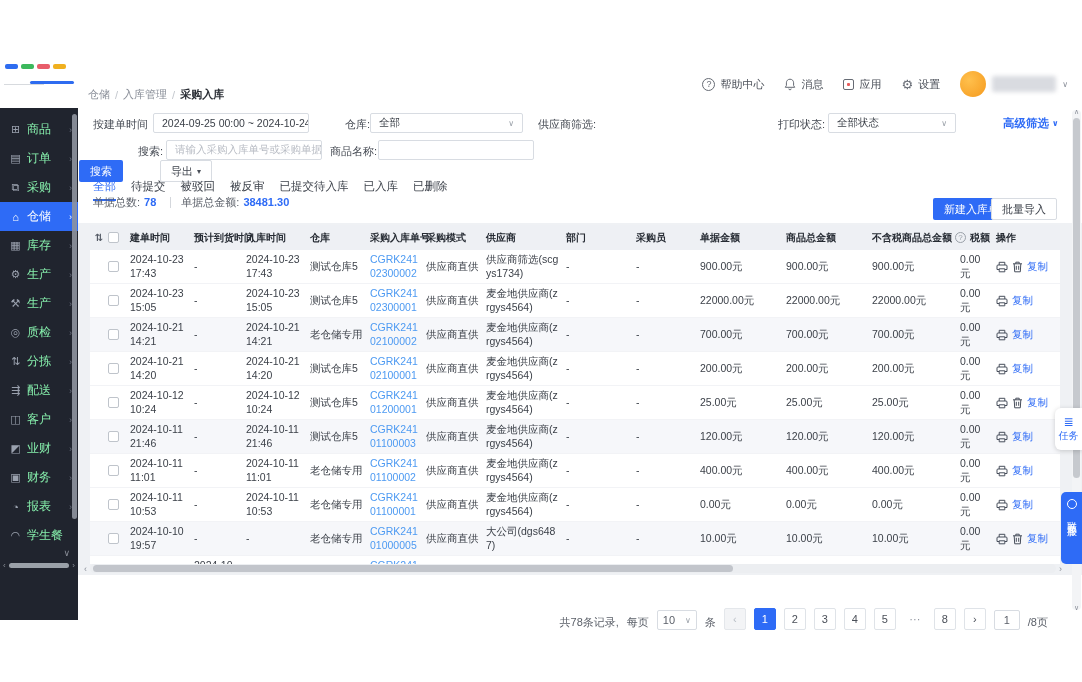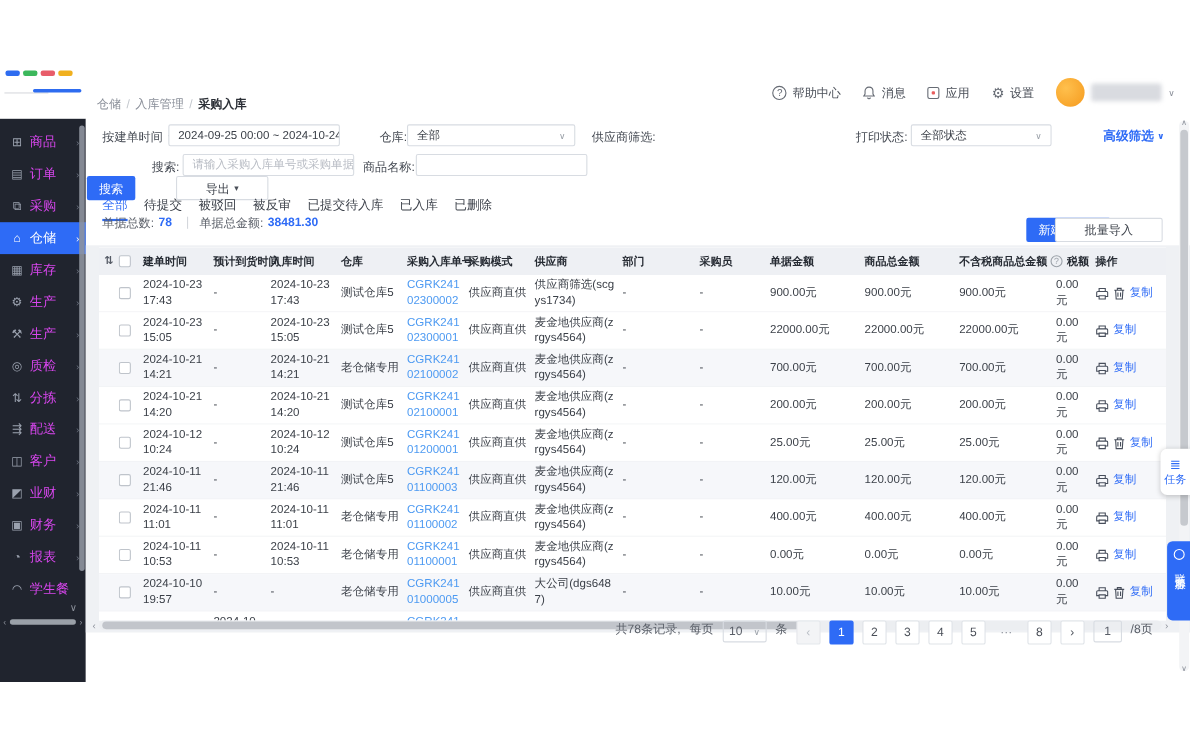--- a/index.html
+++ b/index.html
@@ -26,21 +26,21 @@
   .user{display:flex;align-items:center;gap:6px;cursor:pointer}
   .avatar{width:26px;height:26px;border-radius:50%;background:radial-gradient(circle at 35% 35%,#ffc04d,#f59a1e)}
   .uname{width:64px;height:16px;background:#d9dbe0;border-radius:2px;filter:blur(2px)}
   .dchev{font-size:8px;color:#8a8f99}
 
   
   .sidebar{position:absolute;left:0;top:48px;width:78px;bottom:0;background:#20242e}
   .side-list{position:absolute;top:7px;left:0;right:0}
   .side-item{height:29px;display:flex;align-items:center;padding-left:9px;gap:5px;cursor:pointer}
   .si-icon{font-size:11px;color:#9aa1ae;width:13px;text-align:center;flex:none}
-  .si-label{font-size:12px;color:#d946ef;white-space:nowrap}
+  .si-label{font-size:12px;color:#86efac;white-space:nowrap}
   .si-chev{margin-left:auto;margin-right:6px;font-size:9px;color:#6b7280}
   .side-item.active{background:#2e6bf6}
   .side-item.active .si-icon,.side-item.active .si-label,.side-item.active .si-chev{color:#fff}
   .side-vscroll{position:absolute;right:1px;top:6px;width:5px;height:405px;background:#8f95a0;border-radius:3px;opacity:.9}
   .side-more{position:absolute;right:8px;bottom:62px;color:#8a8f99;font-size:9px}
   .side-hscroll{position:absolute;left:0;right:0;bottom:50px;height:10px;display:flex;align-items:center;padding:0 3px;color:#8a8f99;font-size:8px}
   .shthumb{flex:1;height:5px;margin:0 3px;background:#9aa0a8;border-radius:3px}
   .iot{position:absolute;left:0;bottom:2px;width:78px;height:46px;background:linear-gradient(105deg,#2f6df2,#1e53cf);overflow:hidden;padding:6px 0 0 8px;cursor:pointer}
   .iot-t{color:#fff;font-weight:bold;font-size:14px;font-style:italic;letter-spacing:1px}
   .iot-s{color:#cfe0ff;font-size:7px;margin-top:2px}
@@ -50,21 +50,21 @@
   
   .main{position:absolute;left:78px;top:48px;right:0;bottom:0;background:#fff}
   .flabel{position:absolute;font-size:11px;color:#454a53;white-space:nowrap;display:flex;align-items:center;gap:4px}
   .fchev{font-size:8px;color:#9aa0a8}
   .fbox{position:absolute;height:20px;border:1px solid #d8dce2;border-radius:2px;background:#fff;display:flex;align-items:center;padding:0 8px;font-size:10.5px;color:#3a3f47;white-space:nowrap;overflow:hidden}
   .ph{color:#b8bcc4}
   .fbox .right{margin-left:auto}
   .adv{position:absolute;font-size:11.5px;color:#2e6bf6;font-weight:bold;display:flex;align-items:center;gap:3px;cursor:pointer}
   .adv .fchev{color:#2e6bf6}
   .btn-primary{position:absolute;height:22px;background:#2e6bf6;color:#fff;font-size:11px;border-radius:2px;display:flex;align-items:center;justify-content:center;padding:0 11px;cursor:pointer;white-space:nowrap}
-  .btn-plain{position:absolute;height:22px;background:#fff;color:#3d424b;font-size:11px;border:1px solid #d8dce2;border-radius:2px;display:flex;align-items:center;justify-content:center;padding:0 26px;gap:4px;cursor:pointer;white-space:nowrap}
+  .btn-plain{position:absolute;height:22px;background:#fff;color:#3d424b;font-size:11px;border:1px solid #d8dce2;border-radius:2px;display:flex;align-items:center;justify-content:center;padding:0 10px;gap:4px;cursor:pointer;white-space:nowrap}
   .caret{font-size:8px;color:#4a4f58}
 
   .tabs{position:absolute;top:71px;left:15px;display:flex;gap:15px;font-size:11.5px;height:22px}
   .tab{color:#3d424b;padding-bottom:5px;cursor:pointer;white-space:nowrap}
   .tab.active{color:#2e6bf6;border-bottom:2px solid #2e6bf6}
 
   .stats{position:absolute;top:83px;left:15px;height:22px;font-size:11px;color:#5a5f68;display:flex;align-items:center}
   .stat-num{color:#2e6bf6;font-weight:bold;margin:0 4px}
   .stat-div{width:1px;height:11px;background:#d4d7dc;margin:0 10px}
 
@@ -88,21 +88,21 @@
   .colicon{font-size:10px;color:#555b66;cursor:pointer}
   .info-q{width:11px;height:11px;border:1px solid #9aa0a8;border-radius:50%;font-size:8px;color:#9aa0a8;display:inline-flex;align-items:center;justify-content:center;margin-left:3px;font-weight:normal;flex:none}
   .ops{display:flex;align-items:center;gap:4px}
   .ops svg{cursor:pointer;flex:none}
   .copy{color:#2e6bf6;cursor:pointer;white-space:nowrap}
 
   .hscroll{position:absolute;left:6px;right:20px;top:455px;height:11px;display:flex;align-items:center;font-size:9px;color:#8a8f99}
   .hs-track{flex:1;height:9px;background:#eceef1;border-radius:5px;margin:0 3px;position:relative}
   .hs-thumb{position:absolute;left:3px;top:1px;width:640px;height:7px;background:#c2c5cb;border-radius:4px;cursor:grab}
 
-  .pager{position:absolute;right:34px;top:456px;height:24px;display:flex;align-items:flex-start;gap:8px;font-size:11px;color:#5a5f68}
+  .pager{position:absolute;right:34px;top:498px;height:24px;display:flex;align-items:flex-end;gap:8px;font-size:11px;color:#5a5f68}
   .pg-select{width:40px;height:20px;border:1px solid #d8dce2;border-radius:2px;display:flex;align-items:center;justify-content:space-between;padding:0 5px;cursor:pointer}
   .pg-pages{display:flex;gap:8px}
   .pg-btn{min-width:22px;height:22px;border:1px solid #dfe3e8;border-radius:2px;display:flex;align-items:center;justify-content:center;background:#fff;cursor:pointer;font-size:11px;color:#4a4f58}
   .pg-btn.cur{background:#2e6bf6;border-color:#2e6bf6;color:#fff}
   .pg-btn.dots{border:none;background:transparent;color:#8a8f99}
   .pg-btn.prev{background:#f3f4f6;border-color:#e4e7eb;color:#b9bec6}
   .pg-jump{width:26px;height:20px;border:1px solid #d8dce2;border-radius:2px;display:flex;align-items:center;justify-content:center;cursor:text}
 
   .vscroll{position:absolute;right:1px;top:50px;height:500px;width:9px}
   .vs-track{position:absolute;top:0;bottom:0;left:0;right:0;background:#f3f4f6;border-radius:4px}

